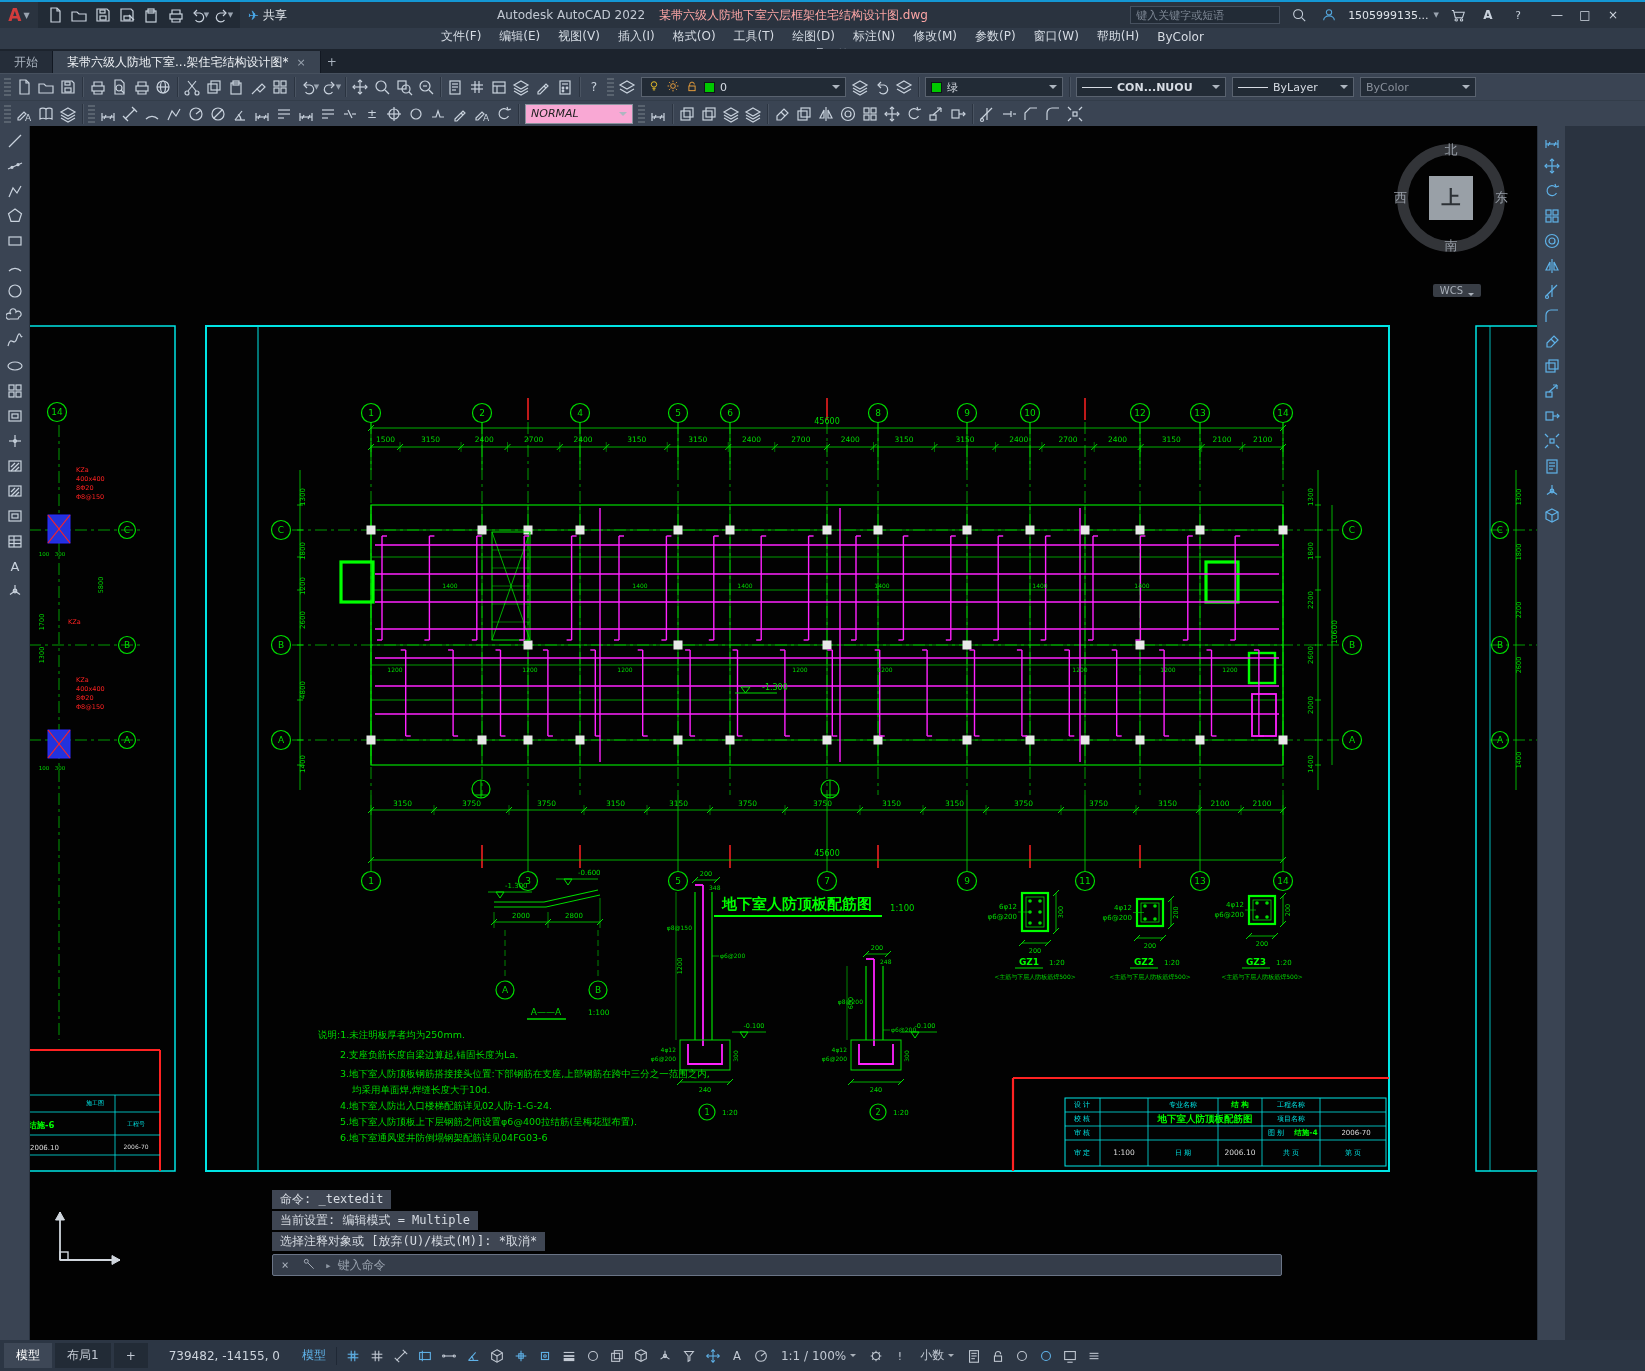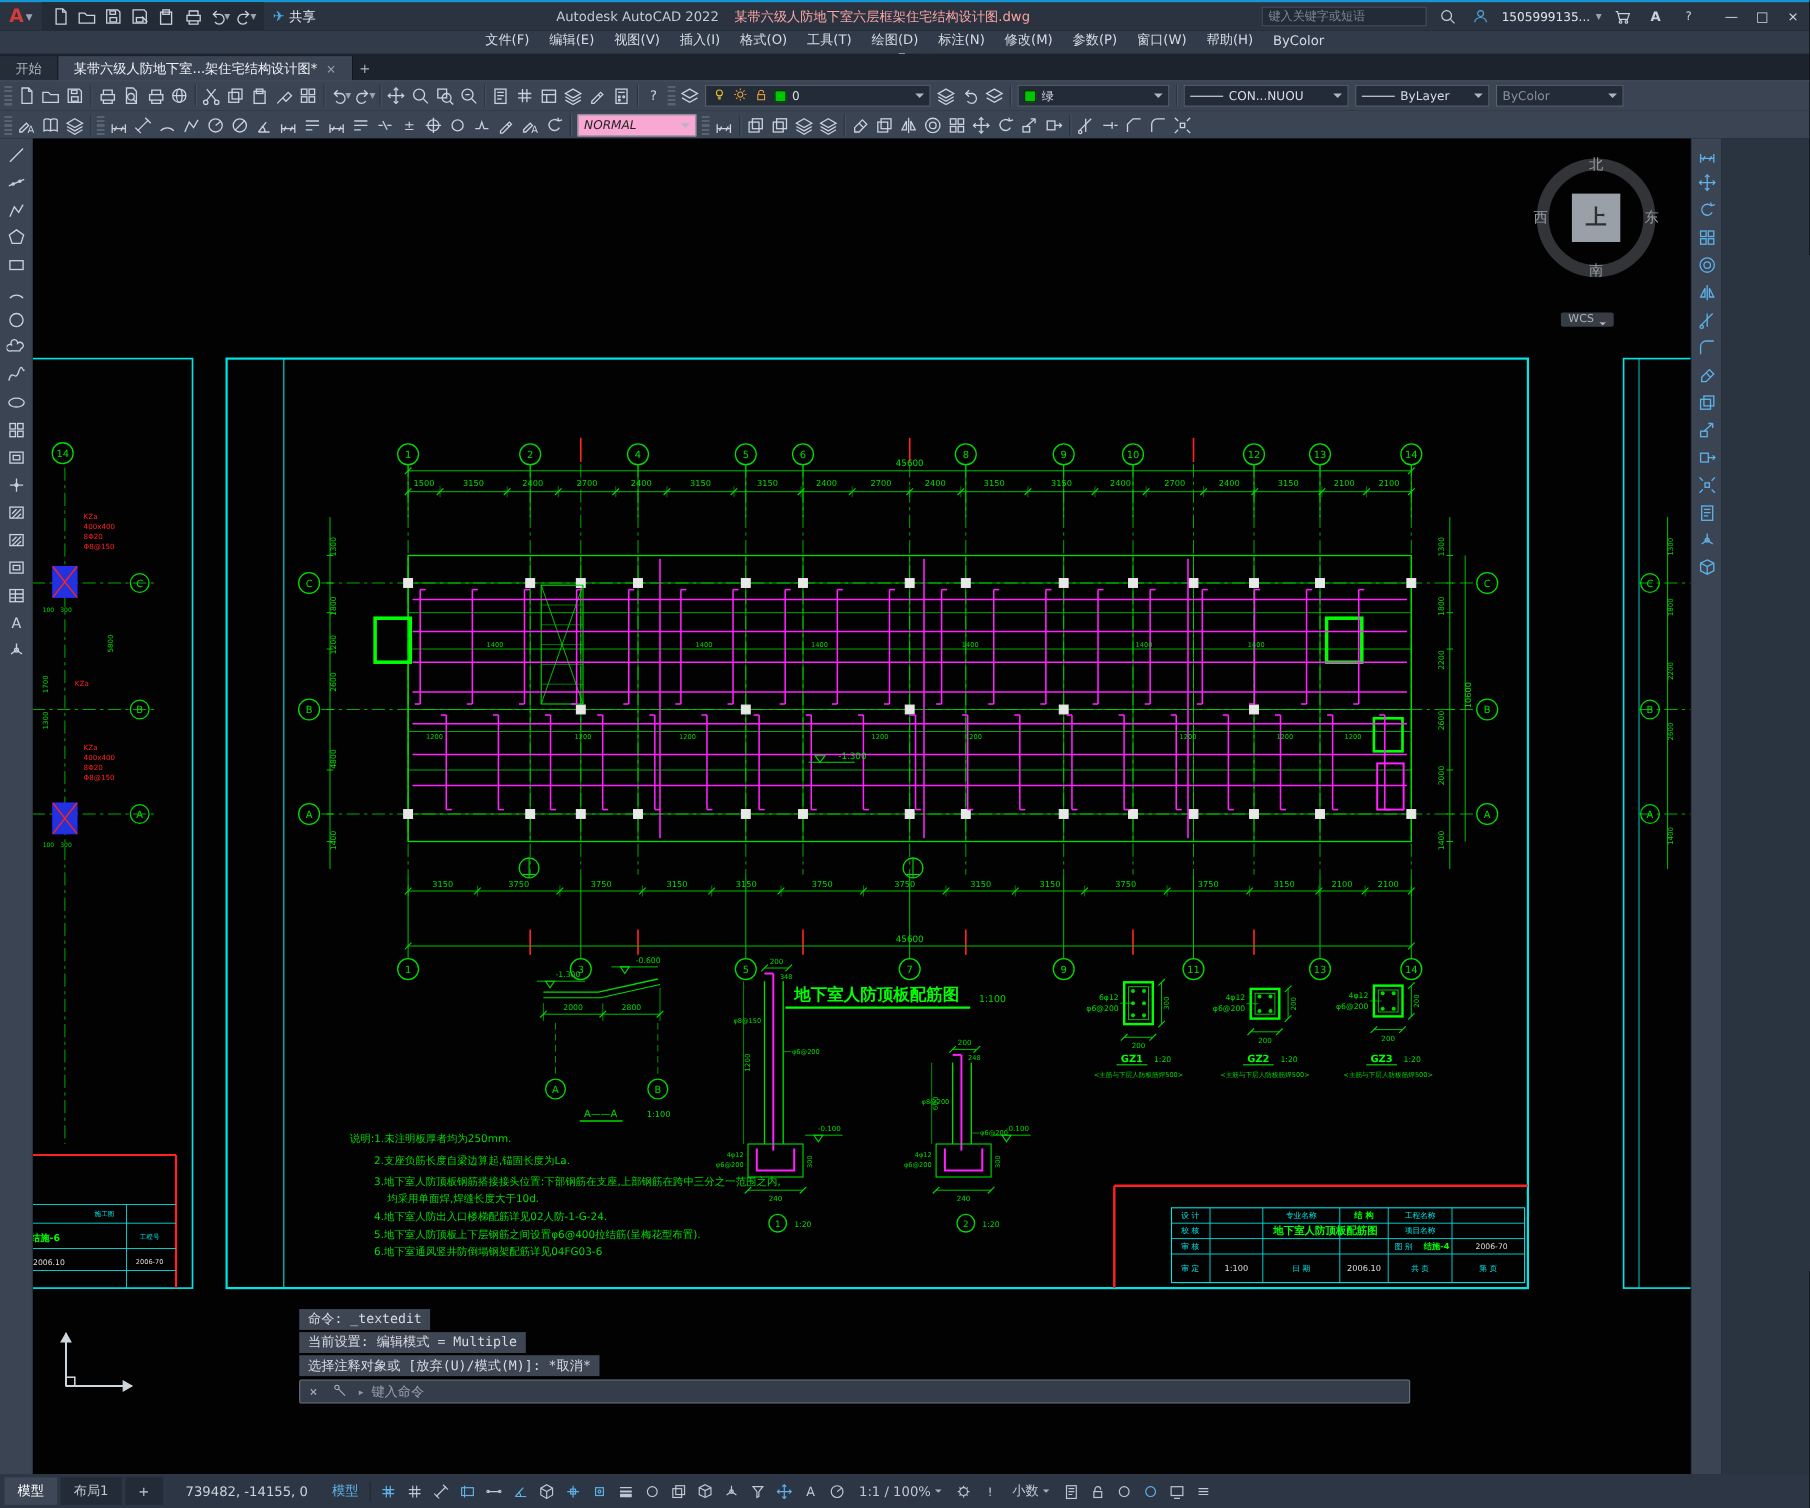--- a/index.html
+++ b/index.html
@@ -15,21 +15,21 @@
   .appbtn .car { color:#9aa4b0; font-size:8px; }
   .qat { display:flex; align-items:center; height:26px; background:#222b36; padding:0 6px; gap:2px; }
   .tbtn { width:22px; height:22px; display:flex; align-items:center; justify-content:center; color:#c9d2dd; }
   .tbtn svg { display:block; }
   .tbtn.blue { color:#5fb2e8; }
   .ddc { font-size:7px; color:#9aa4b0; margin-left:-3px; }
   .share { display:flex; align-items:center; gap:4px; color:#e3e8ee; padding:0 8px; }
   .share .pl { color:#49a8e8; font-size:13px; }
   .title-center { flex:1; text-align:center; color:#c3cad4; white-space:nowrap; overflow:hidden; }
   .title-center b { font-weight:normal; color:#fca5a5; margin-left:14px; }
-  .tb-right { display:flex; align-items:center; gap:8px; padding-right:1px; }
+  .tb-right { display:flex; align-items:center; gap:8px; padding-right:18px; }
   .searchbox { width:150px; height:18px; background:#222b36; border:1px solid #46505e;
     color:#8b95a2; font-size:11px; padding:0 5px; font-style:normal; }
   .searchbox::placeholder { color:#7d8794; }
   .uico { color:#54a7dd; }
   .uname { color:#dfe4ea; font-size:11px; }
   .winbtns { display:flex; margin-left:6px; }
   .winbtns span { width:28px; text-align:center; color:#cfd6df; font-size:12px; }
 
   
   .menubar { height:21px; background:#313b49; display:flex; align-items:center;
@@ -75,21 +75,21 @@
   
   .viewcube { position:absolute; top:14px; right:28px; width:116px; height:116px; }
   .vc-ring { position:absolute; inset:4px; border-radius:50%; border:11px solid rgba(108,114,122,0.45); }
   .vc-face { position:absolute; left:36px; top:36px; width:44px; height:44px; background:#99a0a7;
     color:#2c3136; font-size:19px; font-weight:bold; display:flex; align-items:center; justify-content:center; }
   .vc-n,.vc-s,.vc-w,.vc-e { position:absolute; color:#969da6; font-size:13px; }
   .vc-n { top:1px; left:50%; transform:translateX(-50%); }
   .vc-s { bottom:1px; left:50%; transform:translateX(-50%); }
   .vc-w { left:1px; top:50%; transform:translateY(-50%); }
   .vc-e { right:1px; top:50%; transform:translateY(-50%); }
-  .wcschip { position:absolute; top:158px; right:70px; background:rgba(70,76,86,0.8); color:#aab1ba;
+  .wcschip { position:absolute; top:158px; right:56px; background:rgba(70,76,86,0.8); color:#aab1ba;
     font-size:10px; padding:1px 7px; border-radius:2px; display:flex; gap:5px; align-items:flex-end; }
   .wcschip .caret { width:0;height:0;border-left:3px solid transparent;border-right:3px solid transparent;border-top:3px solid #aab1ba; }
 
   
   .cmddock { position:absolute; left:242px; bottom:64px; width:1010px; font-family:"DejaVu Sans Mono","Liberation Mono",monospace; }
   .cmdline { display:inline-block; clear:both; float:left; background:rgba(72,80,94,0.88); color:#d6dbe2;
     font-size:12px; padding:1px 8px; margin-top:2px; white-space:pre; }
   .cmdinputrow { clear:both; float:left; width:100%; height:22px; margin-top:3px; background:rgba(58,66,80,0.92);
     border:1px solid #6a7486; border-radius:2px; display:flex; align-items:center; color:#aab2bd; }
   .cmdinputrow .cbtn { width:24px; text-align:center; font-size:12px; }
@@ -483,21 +483,21 @@
           <path d="M2 11l7 4 7-4" fill="none" stroke="currentColor" stroke-width="1.2"></path>
         </svg>
       </div>
       <div class="sep"></div>
       <div class="combo" style="width: 138px;">
         <span class="swatch" style="background: rgb(0, 200, 0);"></span>
         <span>绿</span>
         <span class="caret"></span>
       </div>
       <div class="sep"></div>
-      <div class="combo" style="width: 150px;">
+      <div class="combo" style="width: 150px; font-weight: bold;">
         <span class="lt-line"></span>
         <span>CON...NUOU</span>
         <span class="caret"></span>
       </div>
       <div class="combo" style="width: 122px;">
         <span class="lt-line"></span>
         <span>ByLayer</span>
         <span class="caret"></span>
       </div>
       <div class="combo dis" style="width: 116px;">

